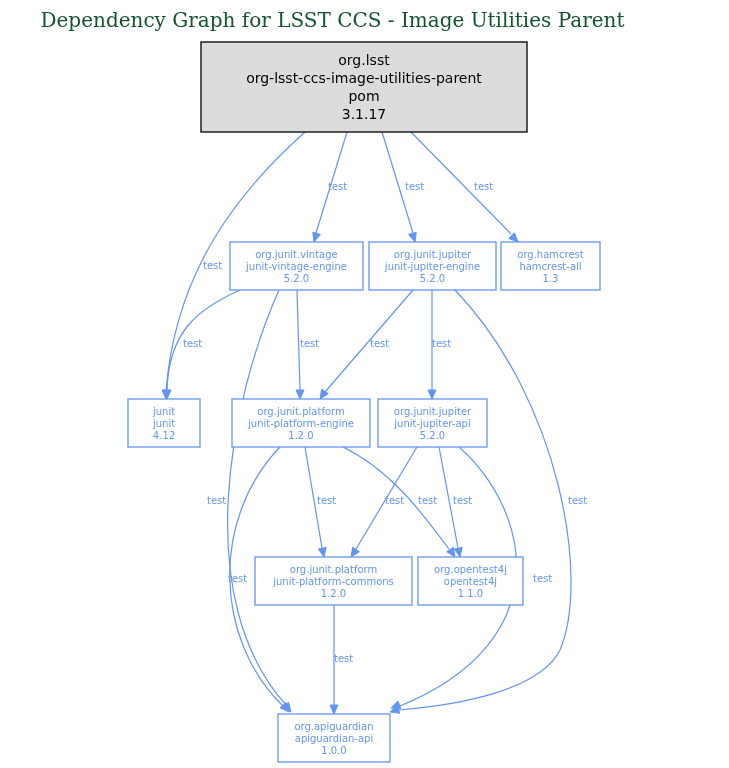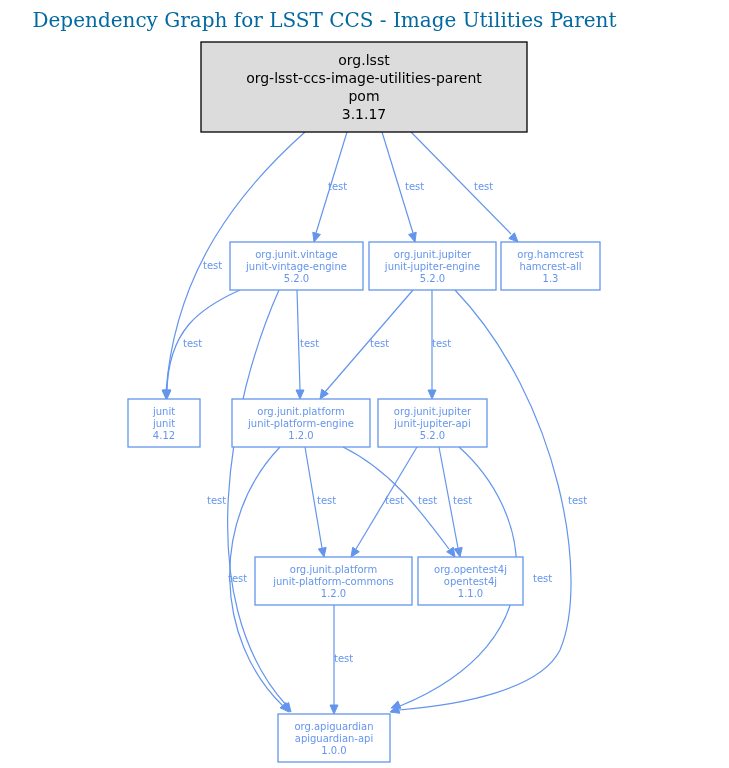--- a/index.html
+++ b/index.html
@@ -1,19 +1,19 @@
 <!DOCTYPE html>
 <html><head>
 <meta charset="utf-8">
 <style>
   html, body { margin: 0; padding: 0; background: #ffffff; }
   body { width: 729px; height: 768px; position: relative; overflow: hidden; }
   #graph-title {
-    position: absolute; left: 4px; top: 8px; width: 641px; text-align: center;
-    font-family: "DejaVu Serif", serif; font-size: 20px; color: #0369a1;
+    position: absolute; left: 12px; top: 8px; width: 641px; text-align: center;
+    font-family: "DejaVu Serif", serif; font-size: 20px; color: #14532d;
     white-space: nowrap;
   }
   svg#canvas { position: absolute; left: 0; top: 0; }
   .node-rect { fill: #ffffff; stroke: #6495ed; stroke-width: 1.3; }
   .node-rect.root { fill: #dcdcdc; stroke: #000000; stroke-width: 1.3; }
   .node-text { font-family: "DejaVu Sans", sans-serif; font-size: 10px; fill: #6495ed; }
   .node-text.root { font-size: 14px; fill: #000000; }
   .edge-path { fill: none; stroke: #6495ed; stroke-width: 1.2; }
   .edge-arrow { fill: #6495ed; stroke: #6495ed; stroke-width: 1; }
   .edge-label { font-family: "DejaVu Sans", sans-serif; font-size: 10px; fill: #6495ed; }

